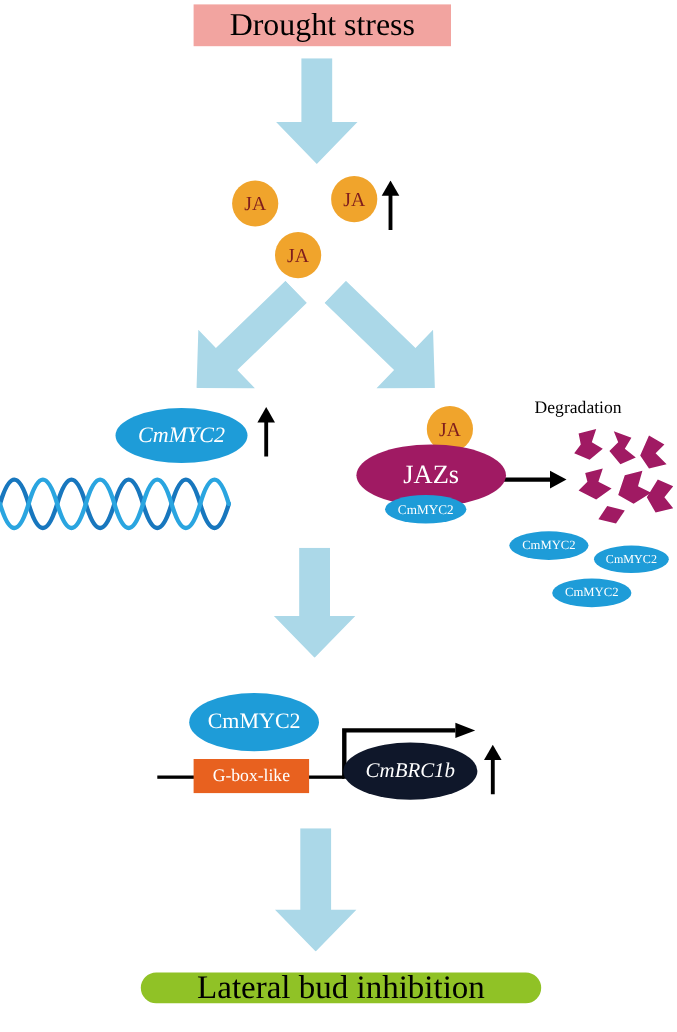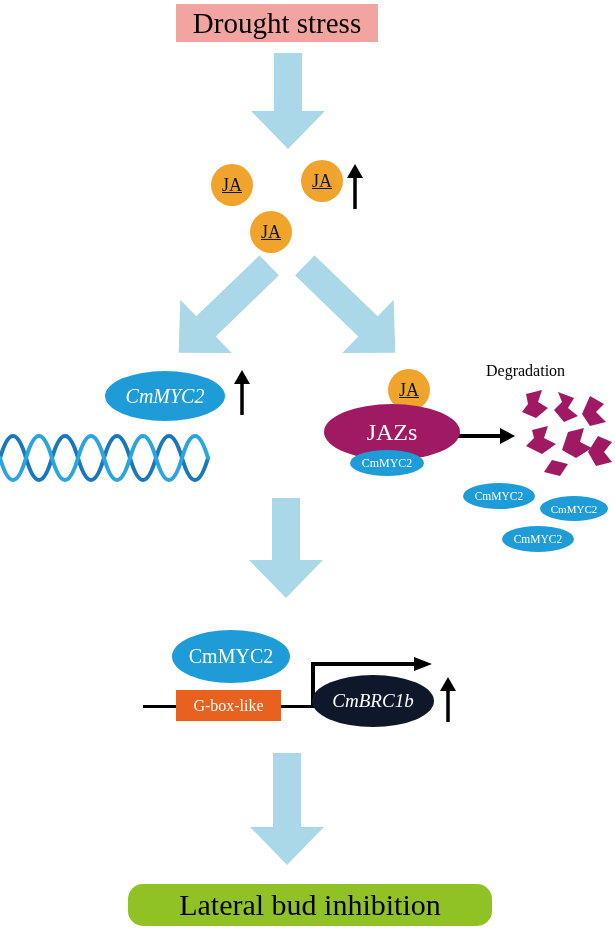--- a/index.html
+++ b/index.html
@@ -14,41 +14,40 @@
     text-align:center; color:#000;
   }
   .ellipse {
     border-radius:50%;
     display:flex; align-items:center; justify-content:center;
     color:#fff; text-align:center;
   }
   .circle {
     border-radius:50%;
     display:flex; align-items:center; justify-content:center;
-    color:#0f172a;
-    text-decoration:underline;
+    color:#7f1d1d;
   }
   .drought { background:#F2A4A0; font-size:29px; }
   .outcome { background:#90C226; font-size:30px; }
   .ja { background:#F0A42C; font-size:18px; }
   .blue-ellipse { background:#1E9CD8; }
   .magenta-ellipse { background:#A01A63; }
   .green-ellipse { background:#0f172a; }
   .gbox {
     background:#E8611F; color:#fff; font-size:16px;
     display:flex; align-items:center; justify-content:center;
   }
   .italic { font-style:italic; }
   .line { background:#000; }
   svg { display:block; }
 </style>
 </head>
 <body>
 
-<div class="abs box drought" style="left:176px; top:4px; width:202px; height:38px;align-items:center;">
+<div class="abs box drought" style="left:176px; top:4px; width:234px; height:38px;align-items:center;">
   <span>Drought stress</span>
 </div>
 
 <svg class="abs" style="left:250px; top:53px;" width="76" height="96" viewBox="0 0 76 96">
   <polygon points="24,0 52,0 52,58 75,58 38,96 1,58 24,58" fill="#ABD8E8"></polygon>
 </svg>
 
 <div class="abs circle ja" style="left:211px; top:164px; width:42px; height:42px;">
   <span>JA</span>
 </div>
@@ -140,15 +139,15 @@
 </div>
 <svg class="abs" style="left:437px; top:677px;" width="22" height="46" viewBox="0 0 22 46">
   <line x1="11" y1="45" x2="11" y2="10" stroke="#000" stroke-width="3.5"></line>
   <polygon points="3,14 19,14 11,0" fill="#000"></polygon>
 </svg>
 
 <svg class="abs" style="left:249px; top:753px;" width="76" height="112" viewBox="0 0 76 112">
   <polygon points="24,0 52,0 52,74 75,74 38,112 1,74 24,74" fill="#ABD8E8"></polygon>
 </svg>
 
-<div class="abs box outcome" style="left:128px; top:884px; width:364px; height:42px;border-radius:15px;">
+<div class="abs box outcome" style="left:128px; top:884px; width:364px; height:28px;border-radius:15px;">
   <span>Lateral bud inhibition</span>
 </div>
 
 </body></html>

